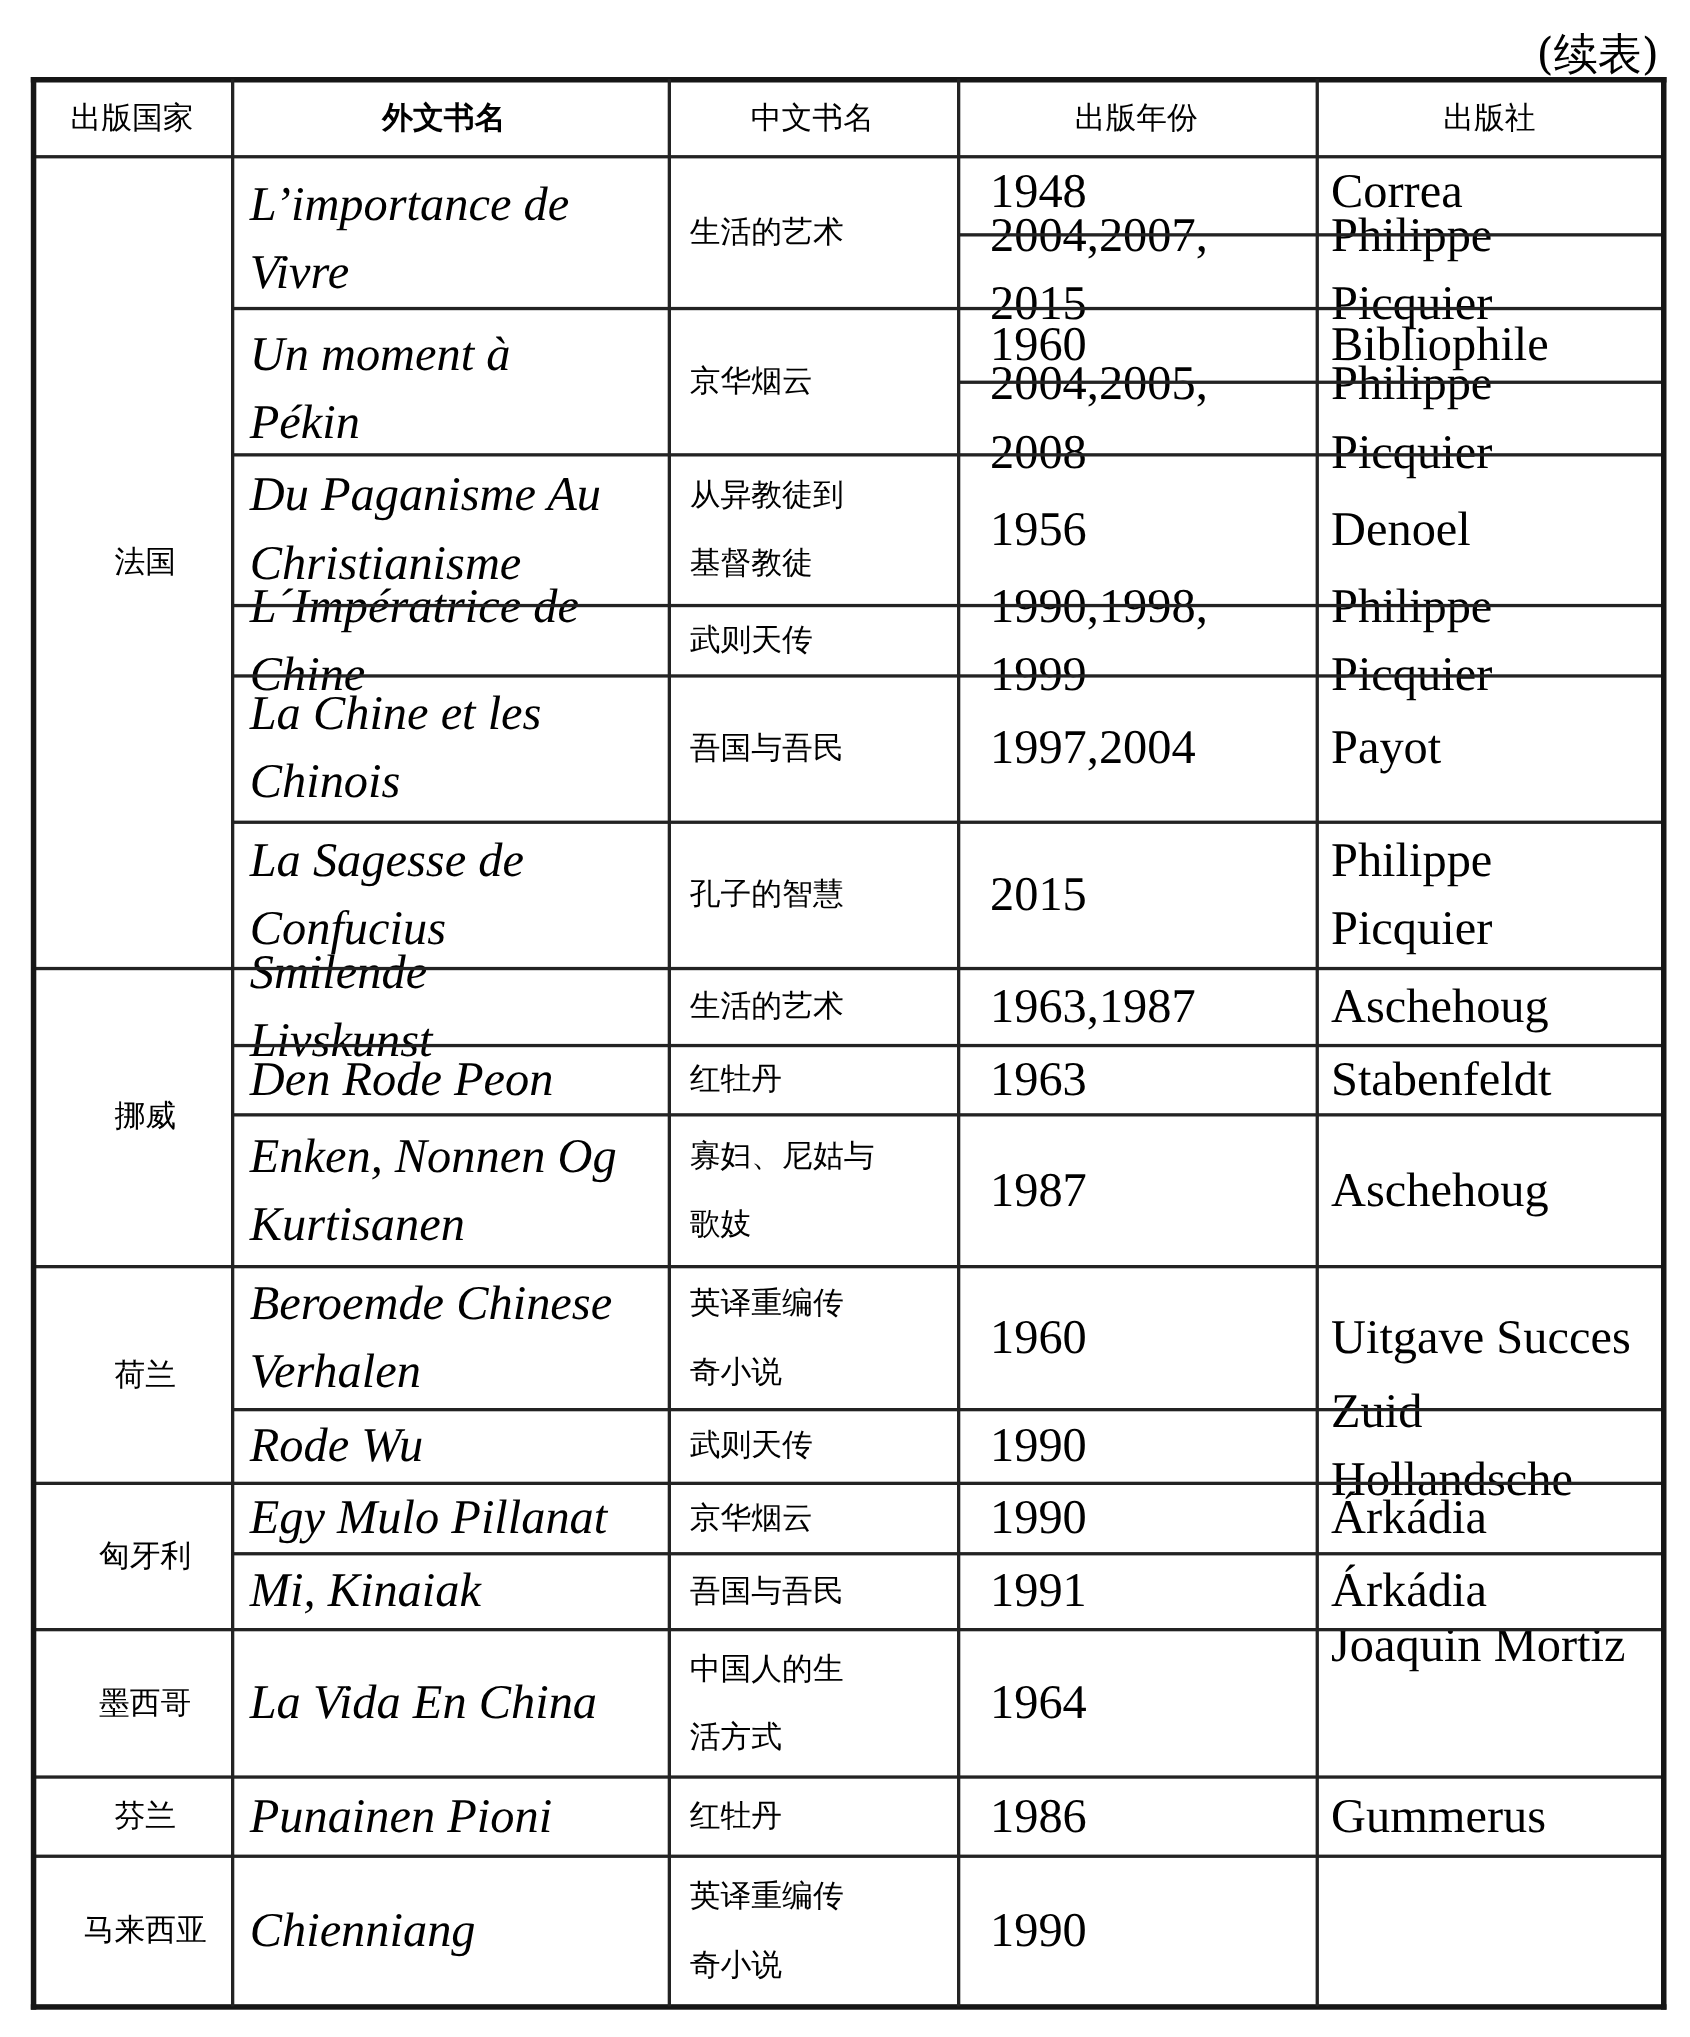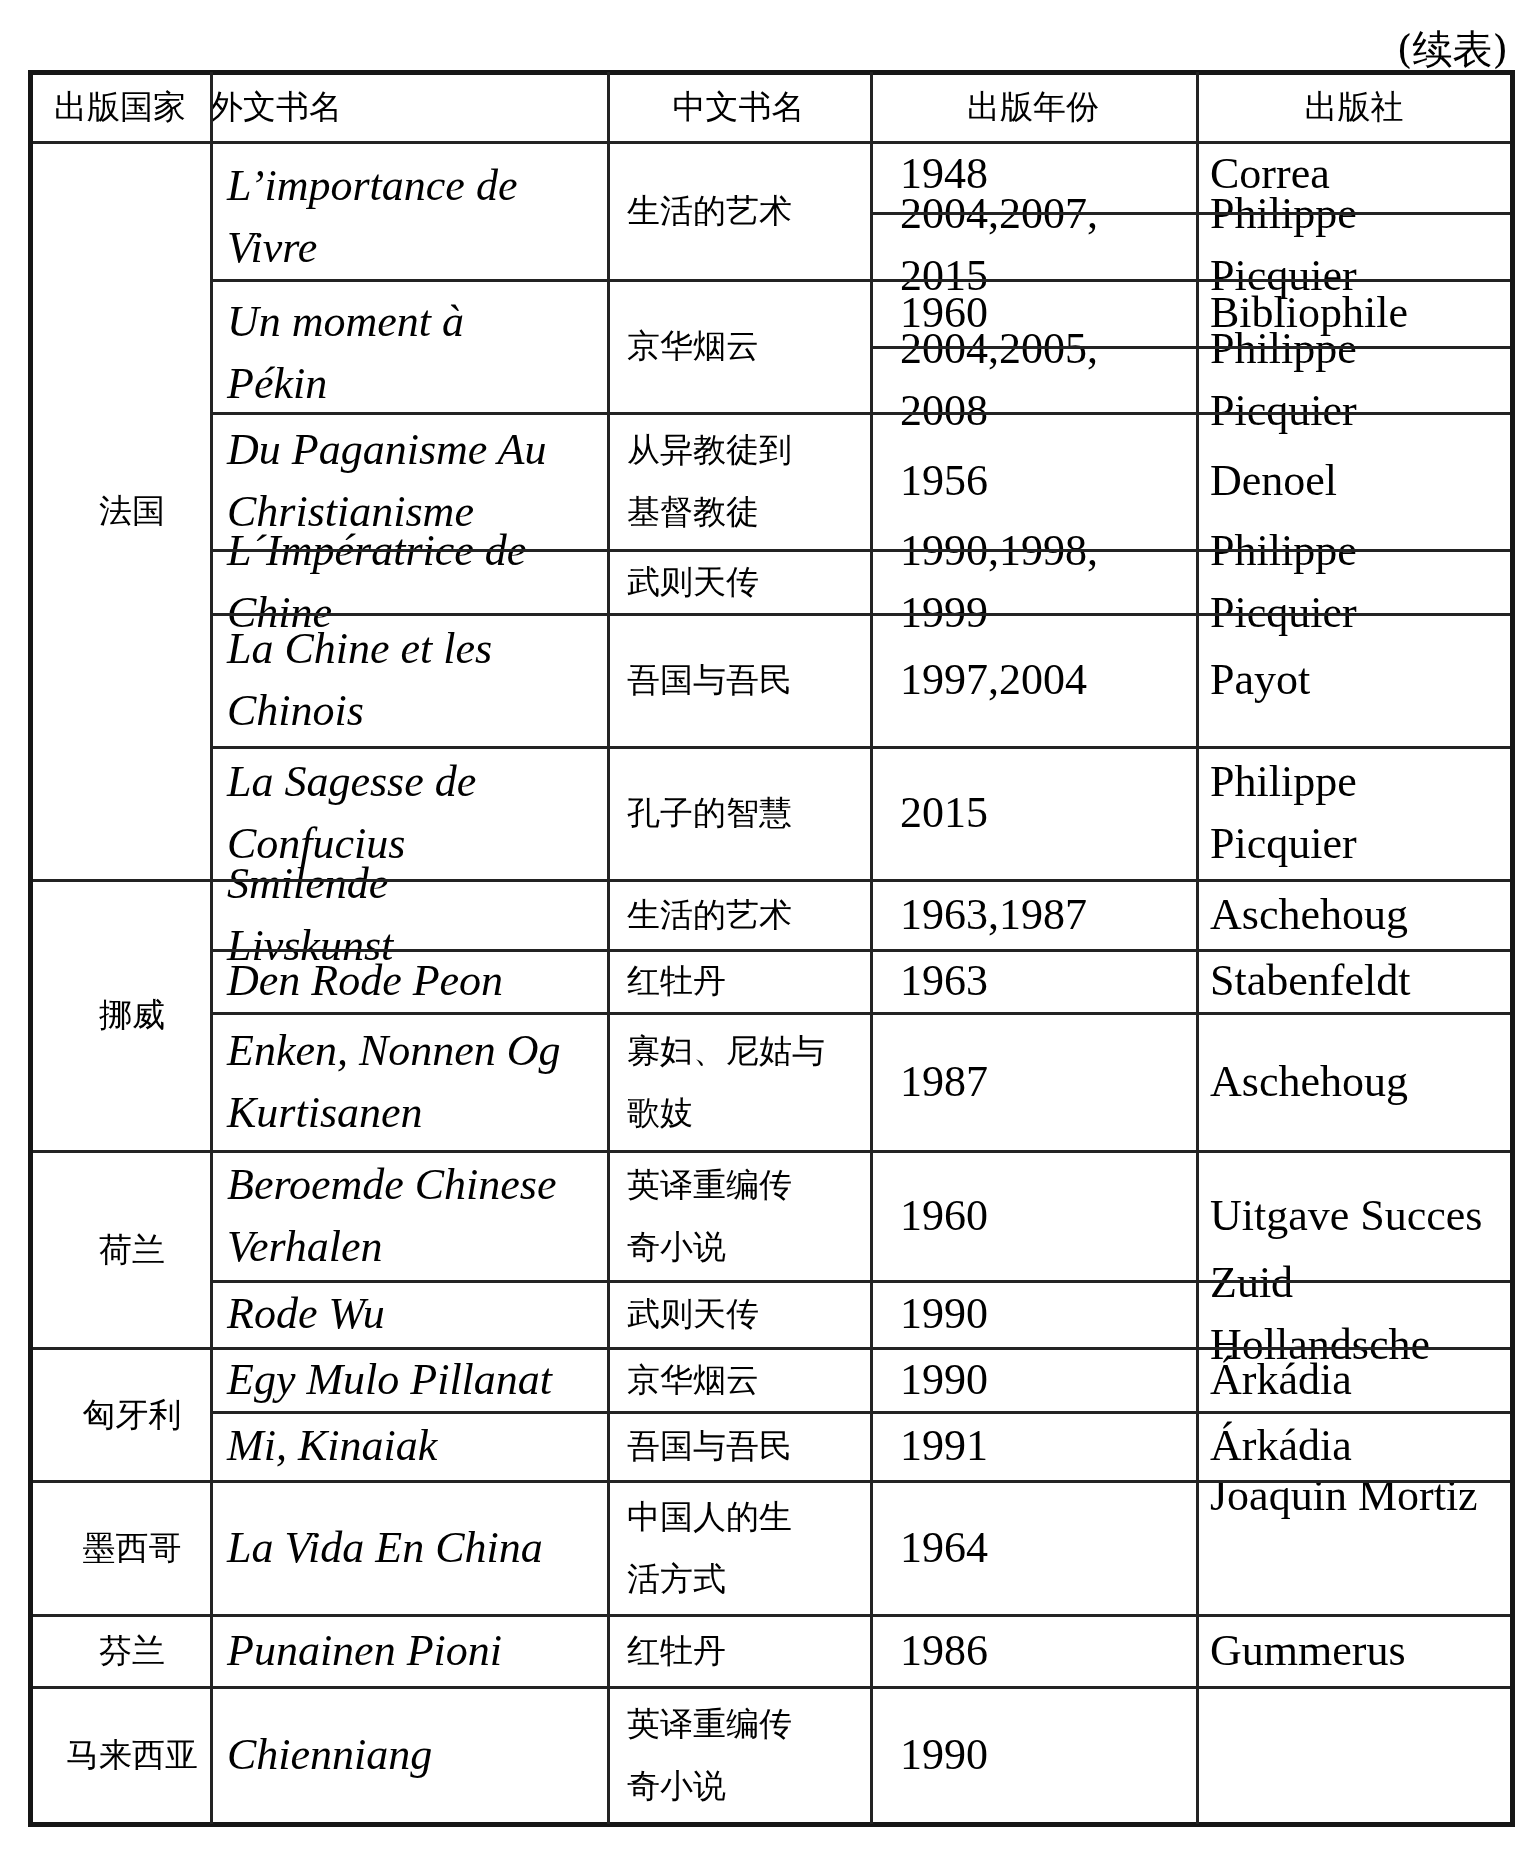--- a/index.html
+++ b/index.html
@@ -11,32 +11,32 @@
     color:#000;
     font-family:"Liberation Serif","DejaVu Serif",serif;
   }
   .cell{
     position:absolute;
     transform:translateY(-50%);
     line-height:62px;
     white-space:nowrap;
     z-index:1;
   }
-  .zh{font-family:"DejaVu Serif",serif;font-size:33px;}
+  .zh{font-family:"DejaVu Serif",serif;font-size:28px;}
   .lat{font-family:"Liberation Serif","DejaVu Serif",serif;font-size:44px;}
   .it{font-style:italic;}
   
   .c1{left:30px;width:180px;text-align:center;margin-left:12px;}
   .c2{left:227px;}
   .c3{left:627px;}
   .c4{left:900px;}
   .c5{left:1210px;}
   
   .h1{left:30px;width:180px;text-align:center;}
-  .h2{left:210px;width:387px;text-align:left;}
+  .h2{left:210px;width:387px;text-align:center;font-weight:bold;}
   .h3{left:607px;width:263px;text-align:center;}
   .h4{left:870px;width:326px;text-align:center;}
   .h5{left:1196px;width:316px;text-align:center;}
   
   .hl,.vl{position:absolute;background:#232323;z-index:2;}
   .hl{height:3px;}
   .vl{width:3px;}
   .thick{background:#161616;}
   .hl.thick{height:5px;}
   .vl.thick{width:5px;}

